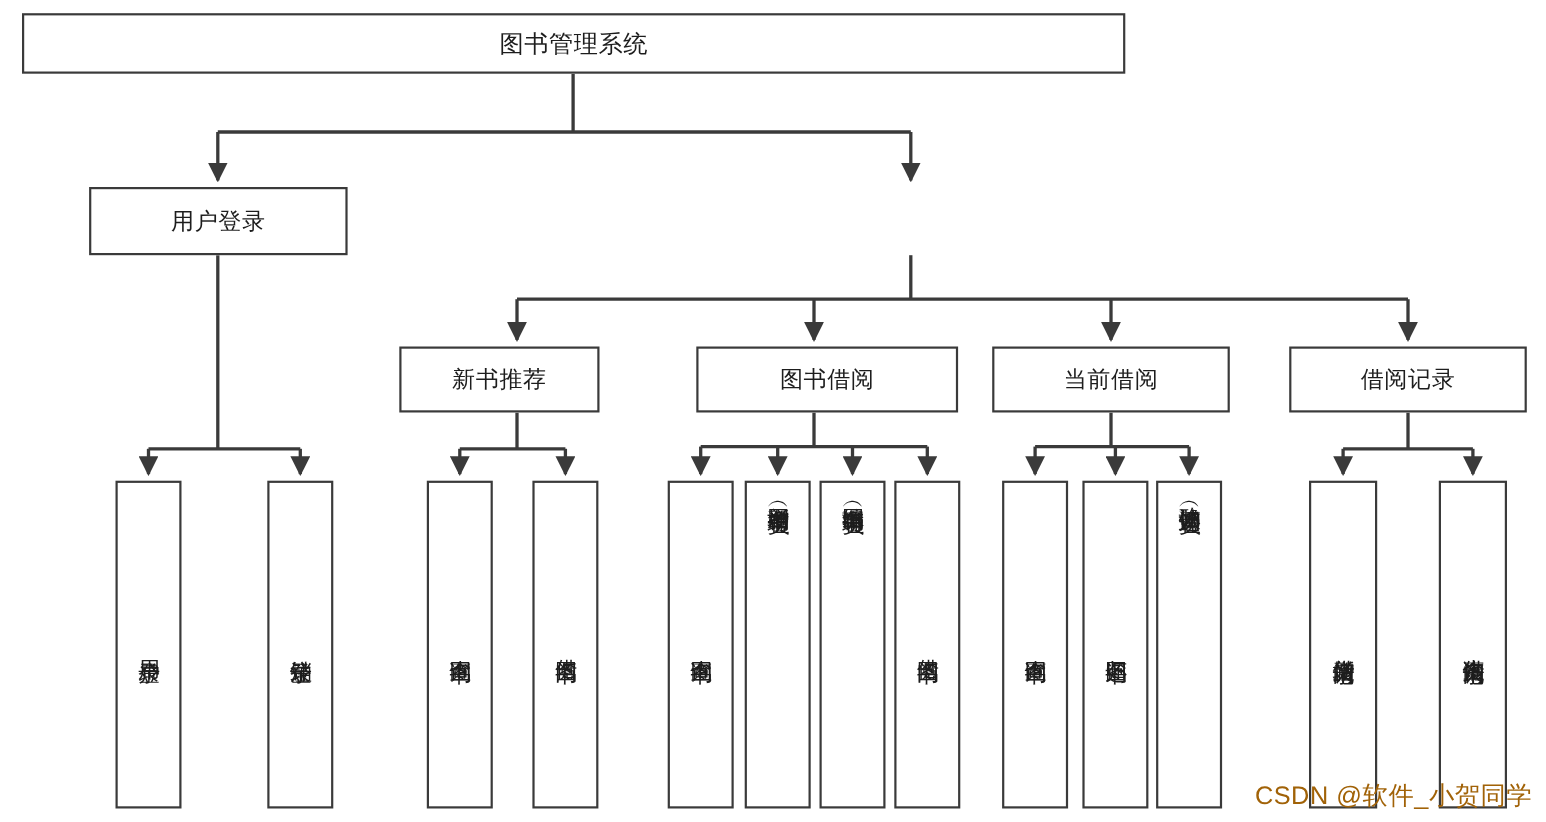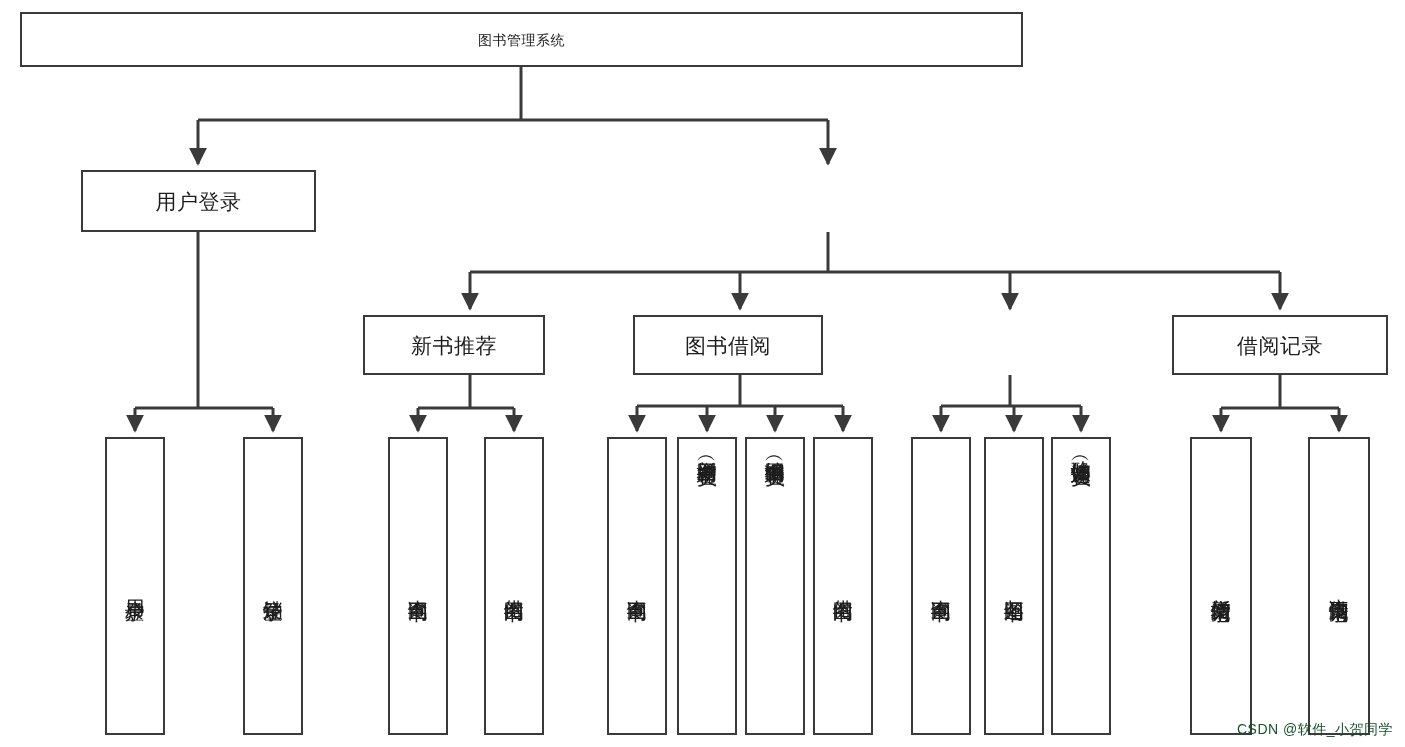--- a/index.html
+++ b/index.html
@@ -34,21 +34,21 @@
     justify-content: center;
   }
   .node-label-h {
     font-size: 21px;
     color: #1d1d1d;
     letter-spacing: 0.5px;
     white-space: nowrap;
     line-height: 1;
   }
   .node-title .node-label-h {
-    font-size: 14px;
+    font-size: 22px;
   }
   .node-box.vertical {
     align-items: flex-start;
     justify-content: center;
     padding-top: 6px;
   }
   .node-box.vertical.centered {
     align-items: center;
     padding-top: 0;
   }
@@ -58,22 +58,22 @@
     writing-mode: vertical-rl;
     text-orientation: upright;
     line-height: 1.12;
     letter-spacing: 1px;
     white-space: nowrap;
   }
   #watermark {
     position: absolute;
     right: 12px;
     bottom: 8px;
-    font-size: 14px;
-    color: #14532d;
+    font-size: 23px;
+    color: #a16207;
     white-space: nowrap;
     letter-spacing: 0.5px;
   }
 </style>
 </head>
 <body>
 
 <div id="canvas">
 
   <svg id="diagram-svg" viewBox="0 0 1405 747" xmlns="http://www.w3.org/2000/svg">
@@ -131,22 +131,25 @@
     <span class="node-label-h">图书管理系统</span>
   </div>
 
   <div class="node-box" style="left:81px; top:170px; width:235px; height:62px;">
     <span class="node-label-h">用户登录</span>
   </div>
 
   <div class="node-box" style="left:363px; top:315px; width:182px; height:60px;">
     <span class="node-label-h">新书推荐</span>
   </div>
-  <div class="node-box" style="left:633px; top:315px; width:190px; height:60px;">
+  <div class="node-box" style="left:633px; top:315px; width:238px; height:60px;">
     <span class="node-label-h">图书借阅</span>
+  </div>
+  <div class="node-box" style="left:902px; top:315px; width:216px; height:60px;">
+    <span class="node-label-h">当前借阅</span>
   </div>
   <div class="node-box" style="left:1172px; top:315px; width:216px; height:60px;justify-content:center;">
     <span class="node-label-h">借阅记录</span>
   </div>
 
   <div class="node-box vertical centered" style="left:105px; top:437px; width:60px; height:298px;">
     <span class="node-label-v">用户登录</span>
   </div>
   <div class="node-box vertical centered" style="left:243px; top:437px; width:60px; height:298px;">
     <span class="node-label-v">注销登录</span>

